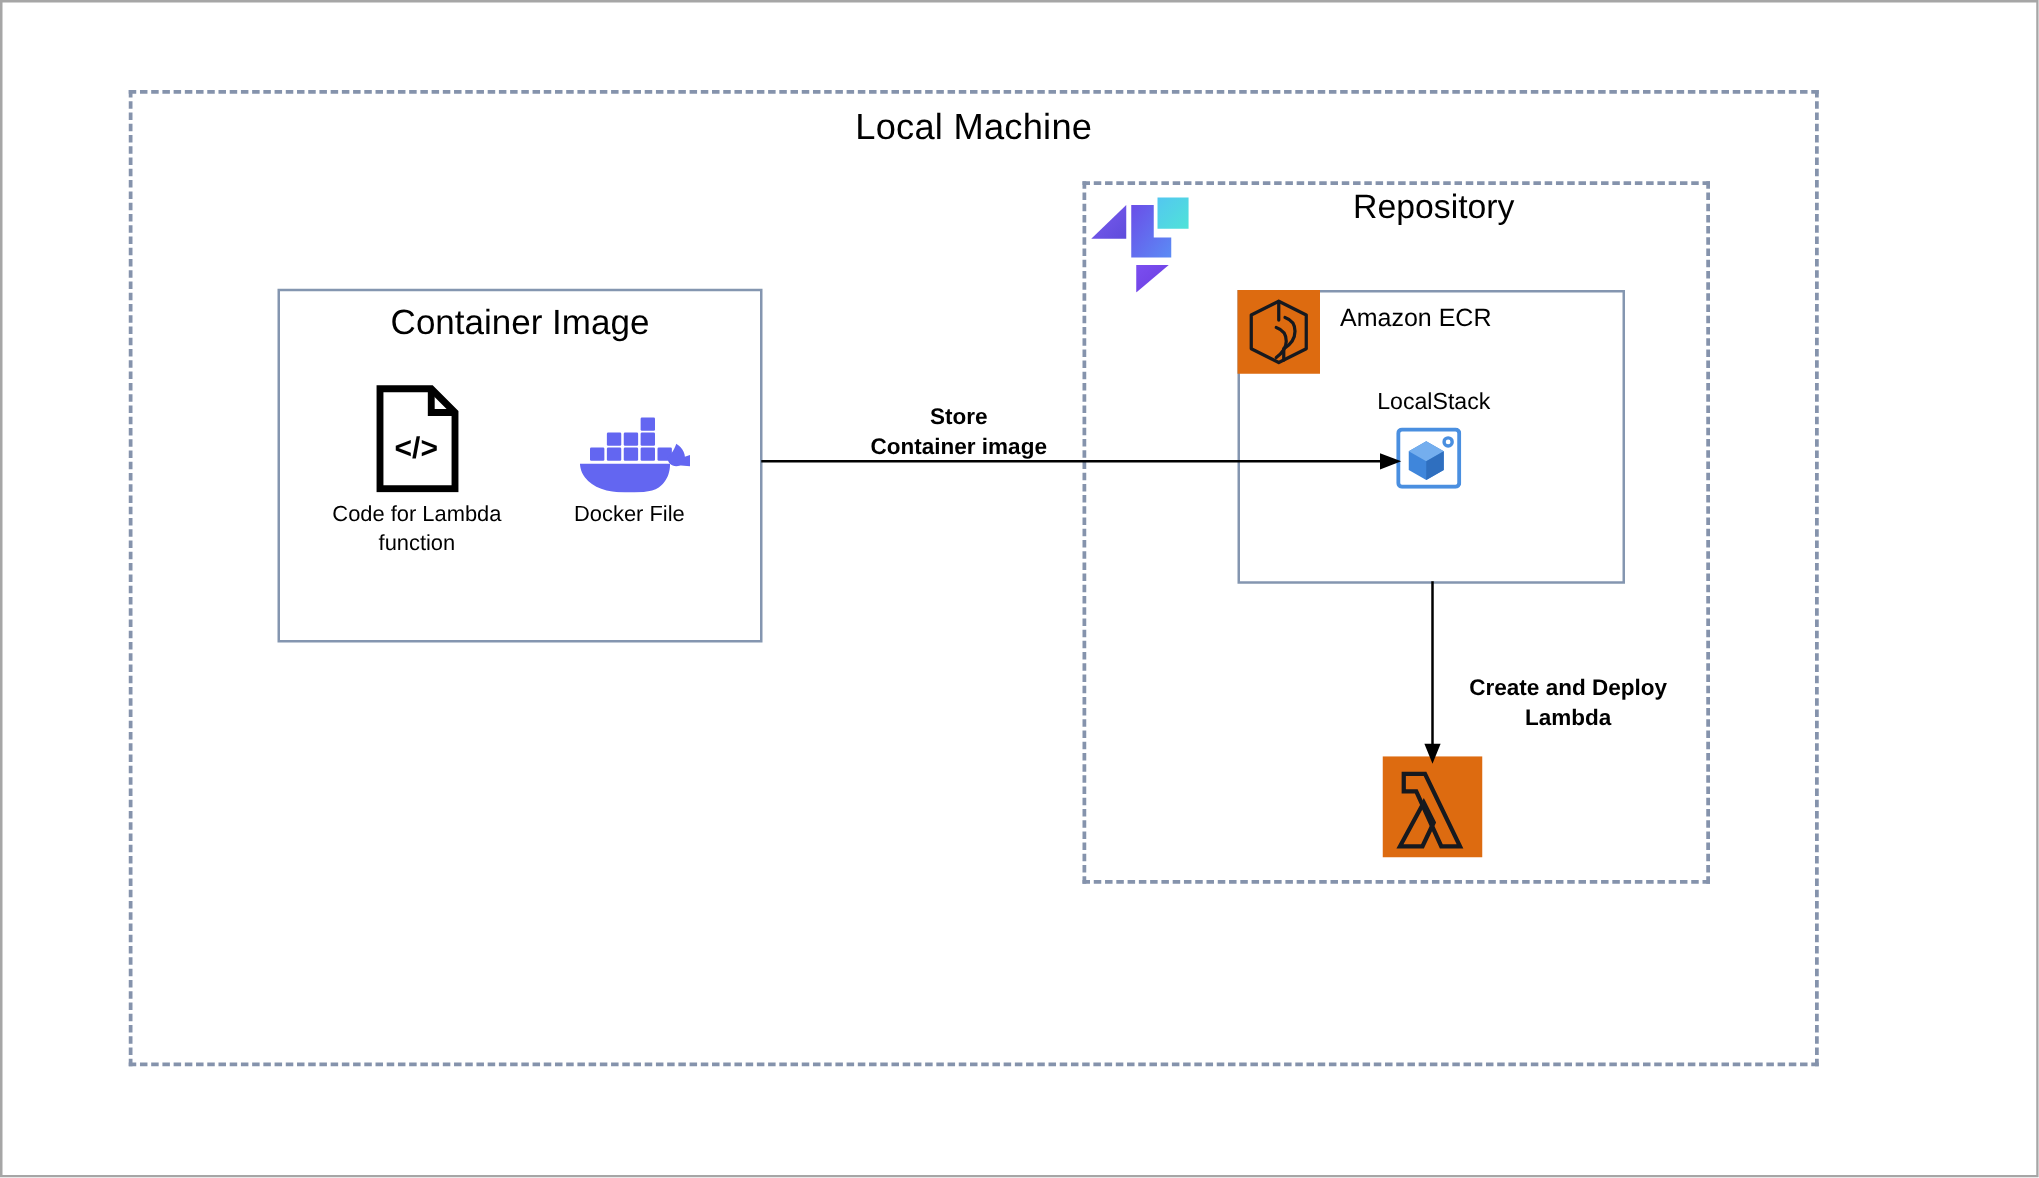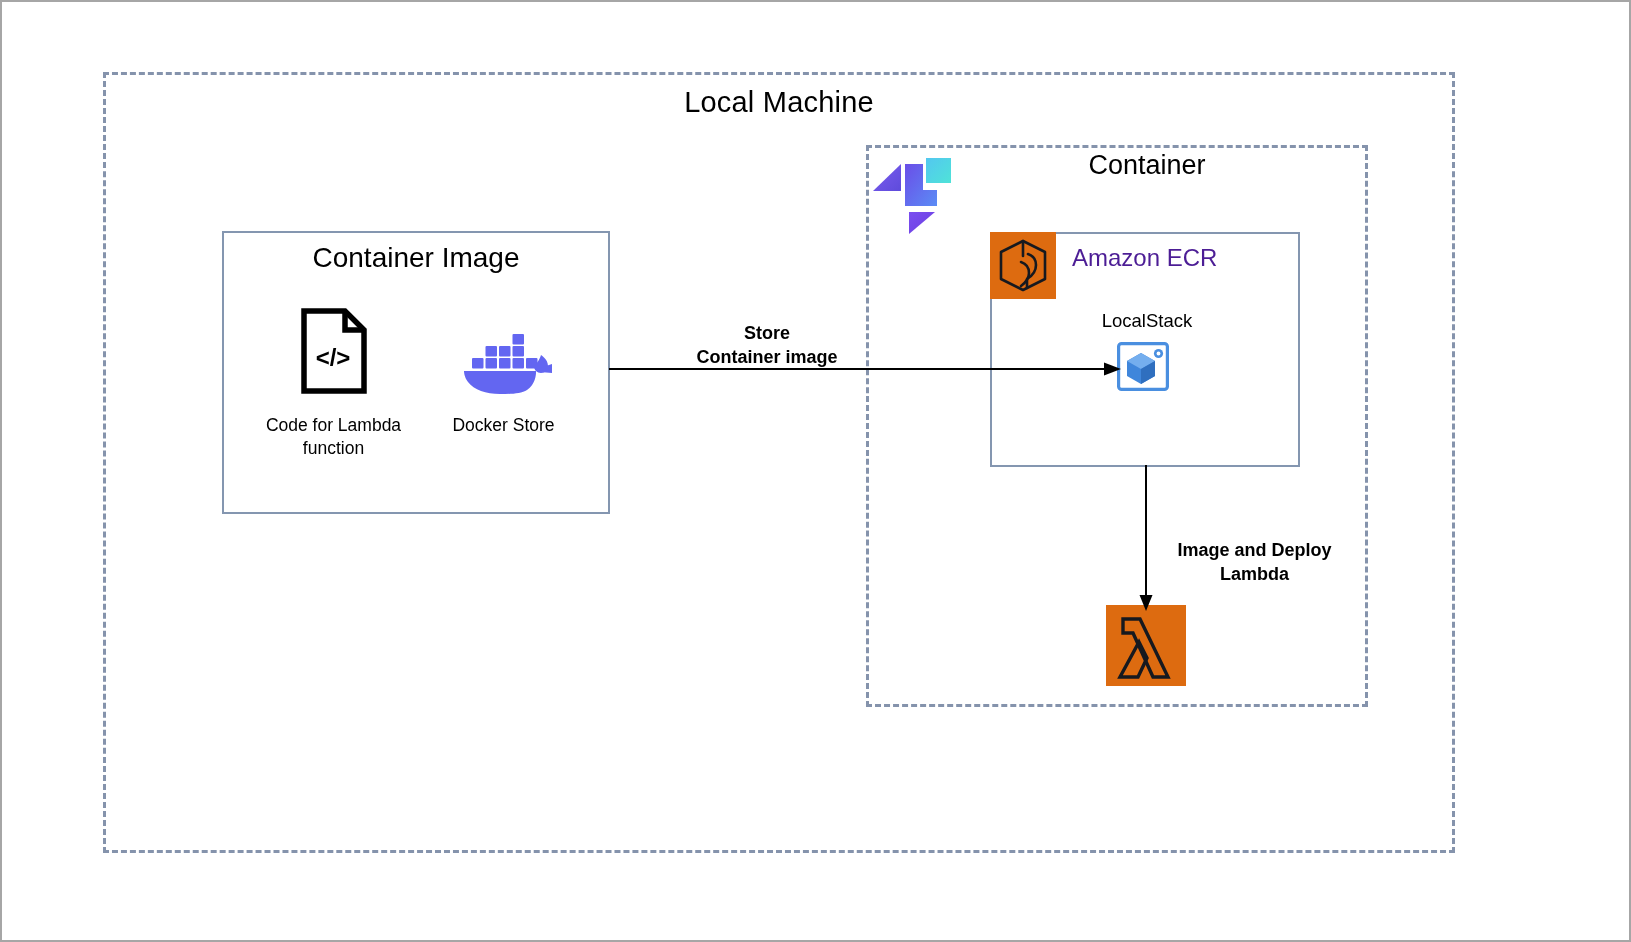--- a/index.html
+++ b/index.html
@@ -101,21 +101,21 @@
 
   .asset {
     position: absolute;
     text-align: center;
   }
 
   .asset-caption {
     font-size: 17.5px;
     line-height: 1.32;
     color: #000;
-    margin-top: 20px;
+    margin-top: 6px;
     white-space: pre-line;
   }
 
   #code-asset {
     left: 246px;
     top: 306px;
     width: 171px;
   }
 
   #docker-asset {
@@ -145,22 +145,22 @@
     top: 230px;
     width: 66px;
     height: 67px;
     background: #dd6b10;
   }
 
   #ecr-title {
     position: absolute;
     left: 1070px;
     top: 242px;
-    font-size: 24px;
-    color: #4c1d95;
+    font-size: 20px;
+    color: #000000;
   }
 
   #repository-label {
     position: absolute;
     left: 1060px;
     top: 308px;
     width: 170px;
     text-align: center;
     font-size: 18.5px;
     color: #000;
@@ -261,21 +261,21 @@
           <rect x="29.5" y="26" width="11.5" height="10.5" rx="1"></rect>
           <rect x="43" y="26" width="11.5" height="10.5" rx="1"></rect>
           <rect x="56.5" y="26" width="11.5" height="10.5" rx="1"></rect>
           <rect x="56.5" y="14" width="11.5" height="10.5" rx="1"></rect>
           <path d="M8 51 H80 C80 51 81 63 71 70 C65 74 54 74 44 74 C30 74 18 70 12 62 C8 57 8 51 8 51 Z"></path>
           <path d="M78 46 C83 42 85 35 85 35 C85 35 92 39 92 46 C92 50 89 53 85 53 C81 53 78 50 78 46 Z"></path>
           <path d="M84 48 L96 44 L96 53 L84 52 Z"></path>
         </g>
       </svg>
     </div>
-    <div class="asset-caption">Docker Store</div>
+    <div class="asset-caption">Docker File</div>
   </div>
 
   <div class="dashed-box" id="localstack-box"></div>
 
   <svg id="localstack-logo" viewBox="0 0 80 80">
     <defs>
       <linearGradient id="lsGradL" x1="0" y1="0" x2="1" y2="1">
         <stop offset="0%" stop-color="#6a4ee8"></stop>
         <stop offset="100%" stop-color="#5b8cf5"></stop>
       </linearGradient>
@@ -291,21 +291,21 @@
         <stop offset="0%" stop-color="#7b4ef0"></stop>
         <stop offset="100%" stop-color="#6a3ee0"></stop>
       </linearGradient>
     </defs>
     <polygon points="2,37 30,10 30,37" fill="url(#lsGradTri)"></polygon>
     <path d="M34,10 H52 V36 H66 V52 H34 Z" fill="url(#lsGradL)"></path>
     <rect x="55" y="4" width="25" height="25" fill="url(#lsGradCyan)"></rect>
     <polygon points="38,58 64,58 38,80" fill="url(#lsGradTri2)"></polygon>
   </svg>
 
-  <div id="localstack-title">Container</div>
+  <div id="localstack-title">Repository</div>
 
   <div class="solid-box" id="ecr-box"></div>
 
   <div id="ecr-icon-tab">
     <svg width="66" height="67" viewBox="0 0 66 67">
       <g fill="none" stroke="#16191f" stroke-width="2.6" stroke-linejoin="round" stroke-linecap="round">
         <path d="M33 9 L55 20 V47 L33 58 L11 47 V20 Z"></path>
         <path d="M33 9 L33 24"></path>
         <path d="M38 22 C44 24 46 28 46 33 C46 40 42 44 37 47 L37 56"></path>
         <path d="M31 30 C37 32 39 36 39 41 C39 47 35 51 31 54"></path>
@@ -338,16 +338,16 @@
     <line x1="0" y1="15" x2="497" y2="15" stroke="#000000" stroke-width="2"></line>
     <polygon points="512,15 495,8.5 495,21.5" fill="#000000"></polygon>
   </svg>
   <div class="arrow-label" id="store-label">Store
 Container image</div>
 
   <svg class="arrow-svg" id="arrow-deploy" viewBox="0 0 32 146">
     <line x1="16" y1="0" x2="16" y2="132" stroke="#000000" stroke-width="2"></line>
     <polygon points="16,146 9.5,130 22.5,130" fill="#000000"></polygon>
   </svg>
-  <div class="arrow-label" id="deploy-label">Image and Deploy
+  <div class="arrow-label" id="deploy-label">Create and Deploy
 Lambda</div>
 
 </div>
 
 </body></html>

